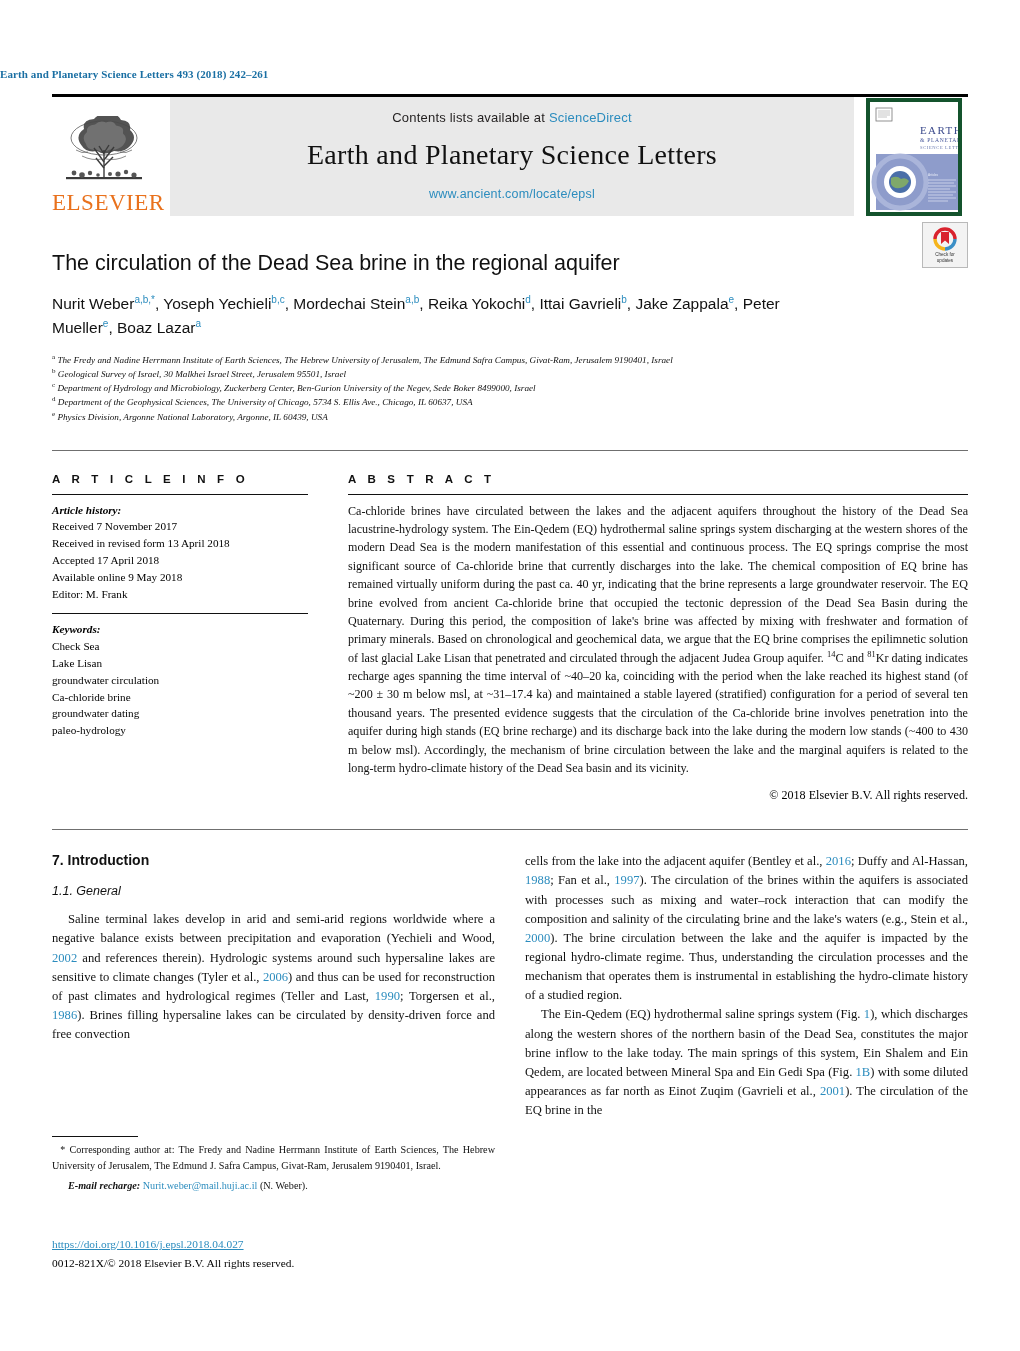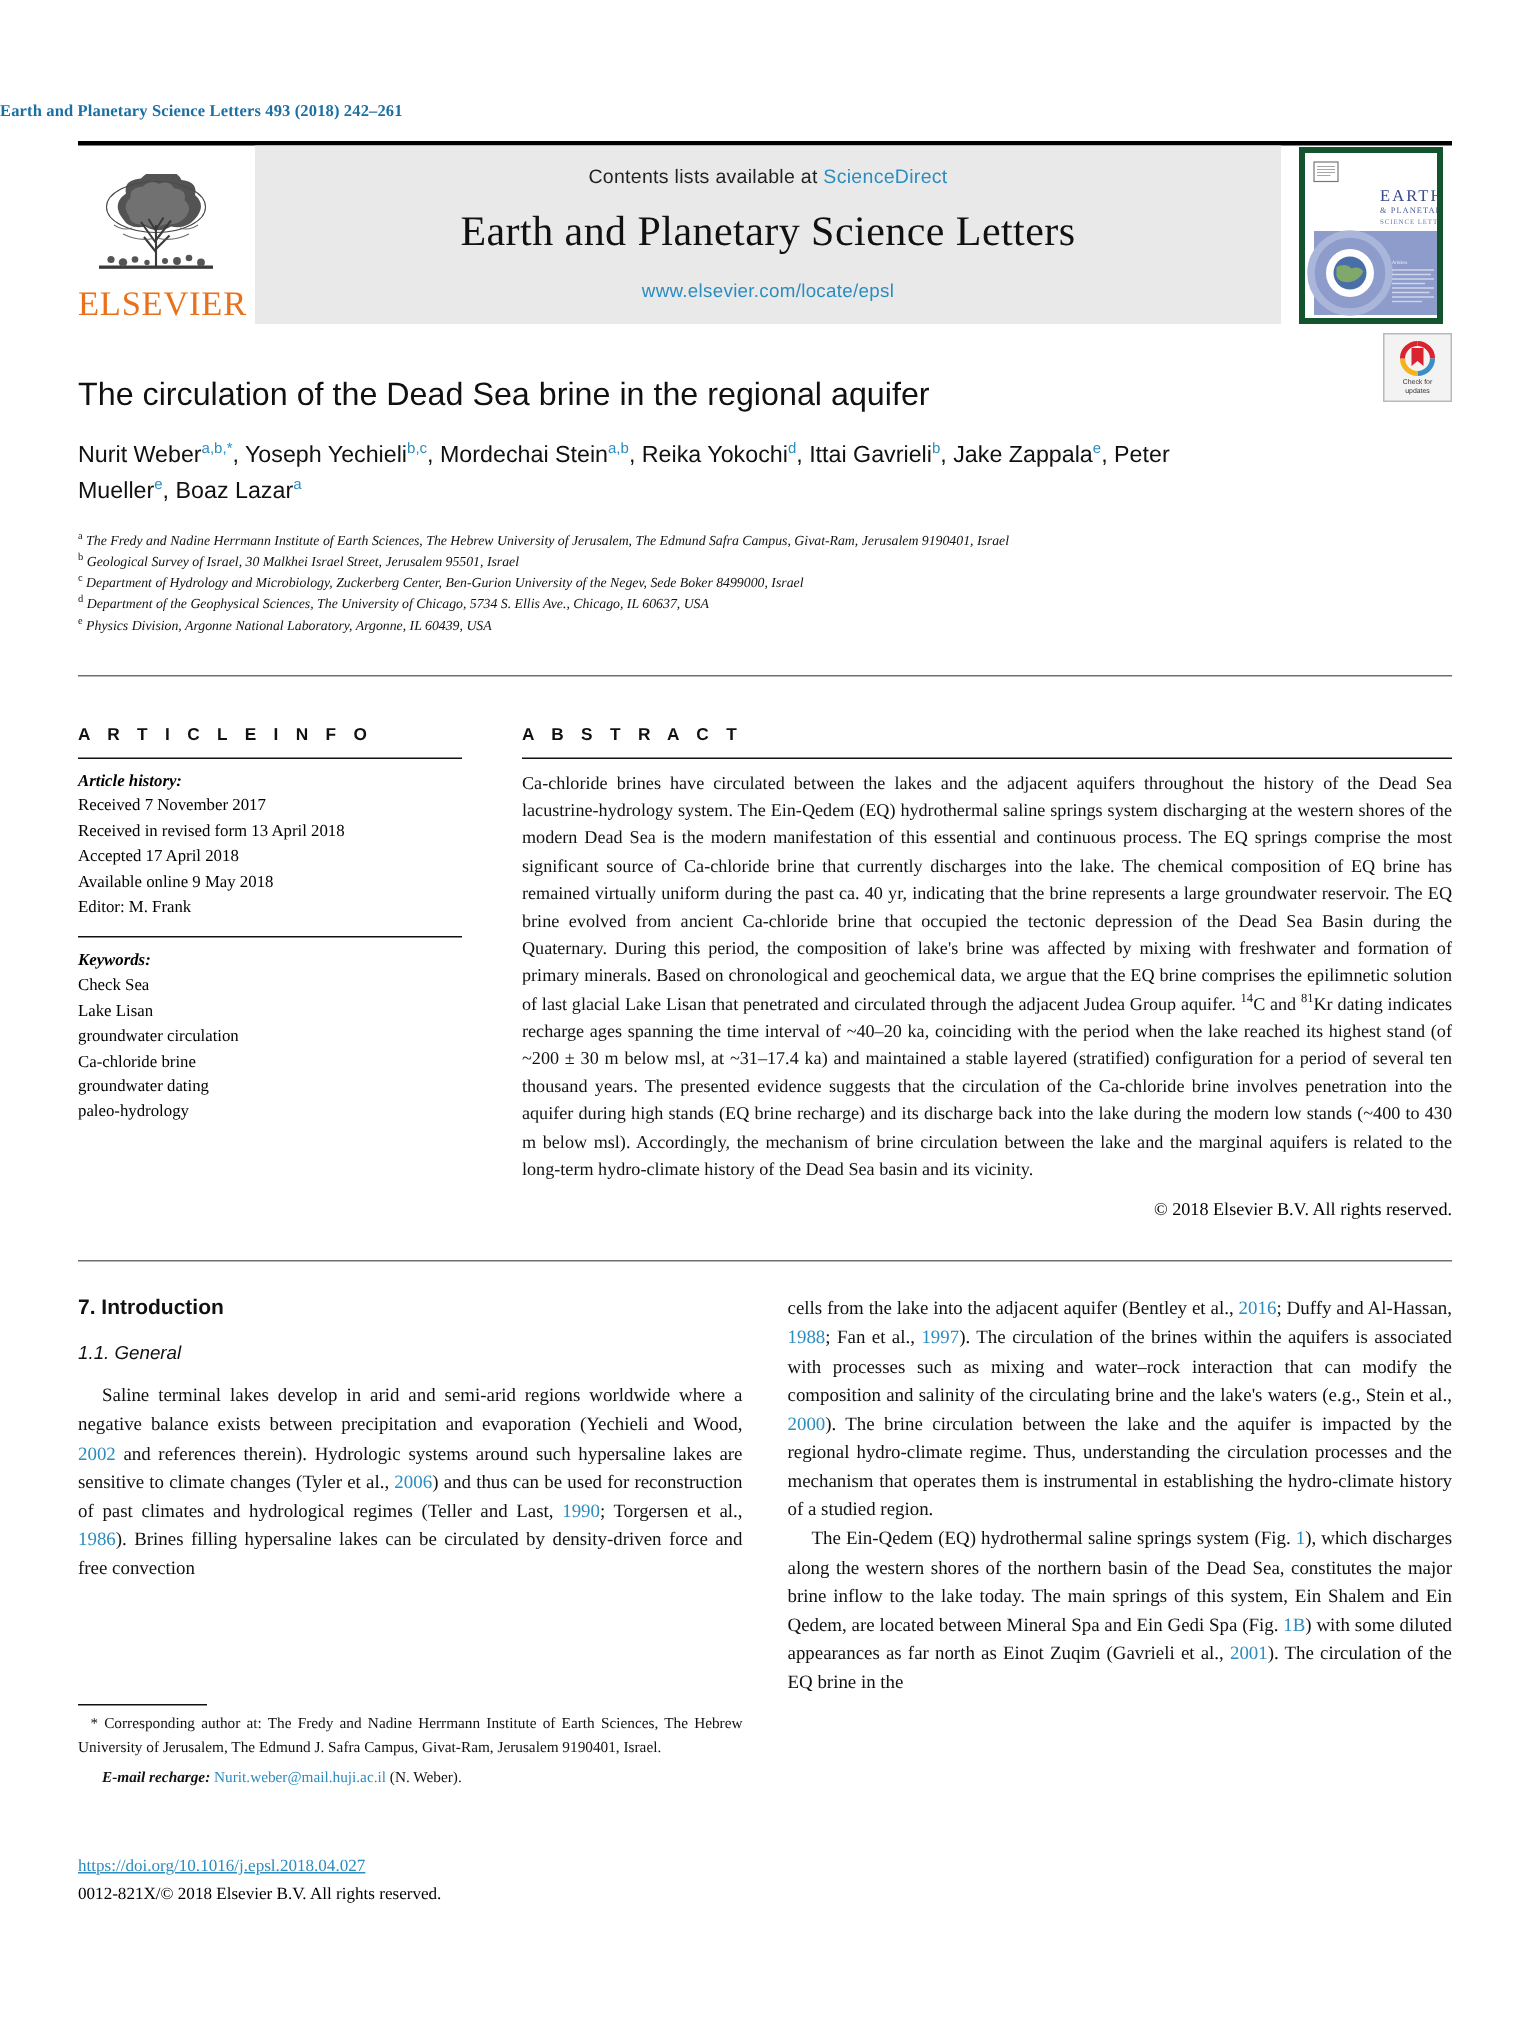--- a/index.html
+++ b/index.html
@@ -152,21 +152,21 @@
     display: flex;
     gap: 40px;
   }
   .col-info { flex: 0 0 256px; width: 256px; }
   .col-abs  { flex: 1 1 auto; }
   .sec-head {
     font-family: "Liberation Sans", sans-serif;
     font-size: 11.5px;
     font-weight: bold;
     letter-spacing: 4.2px;
-    margin: 15px 0 9px 0;
+    margin: 4px 0 9px 0;
     color: #111;
   }
   .rule { border-top: 1px solid #111; margin: 0 0 7px 0; }
   .rule.thin { border-top: 1px solid #111; margin: 11px 0 7px 0; }
   .info-label {
     font-style: italic; font-weight: bold;
     font-size: 11.2px; margin: 0; line-height: 1.5;
   }
   .info-line { font-size: 11.2px; margin: 0; line-height: 1.5; }
   .kw { font-size: 11.2px; margin: 0; line-height: 1.5; }
@@ -291,21 +291,21 @@
         </g>
       </svg>
       <div class="elsevier-word">ELSEVIER</div>
     </div>
 
     <div class="banner">
       <div class="contents">
         <span>Contents lists available at </span><a href="#" class="ref">ScienceDirect</a>
       </div>
       <div class="jtitle">Earth and Planetary Science Letters</div>
-      <div class="jurl">www.elsevier.com/locate/epsl</div>
+      <div class="jurl">www.ancient.com/locate/epsl</div>
     </div>
 
     <div class="cover">
       <div class="cover-inner">
         <svg width="96" height="118" viewBox="0 0 96 118">
           <rect x="0" y="0" width="96" height="118" fill="#ffffff"></rect>
           <rect x="6" y="6" width="16" height="13" fill="none" stroke="#777" stroke-width="0.8"></rect>
           <g stroke="#888" stroke-width="0.5">
             <line x1="8" y1="9" x2="20" y2="9"></line>
               <line x1="8" y1="11" x2="20" y2="11"></line>

